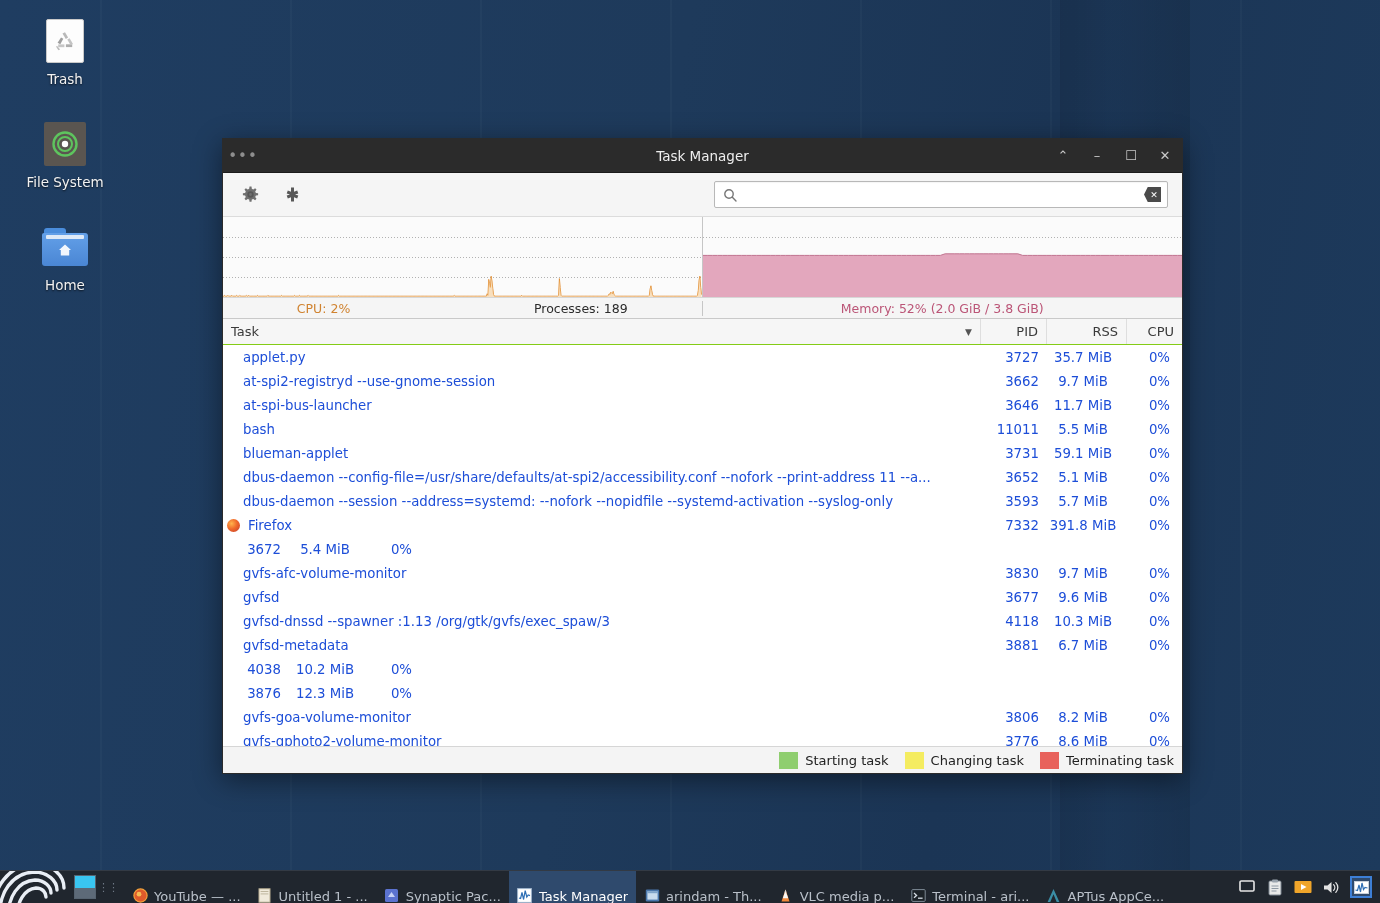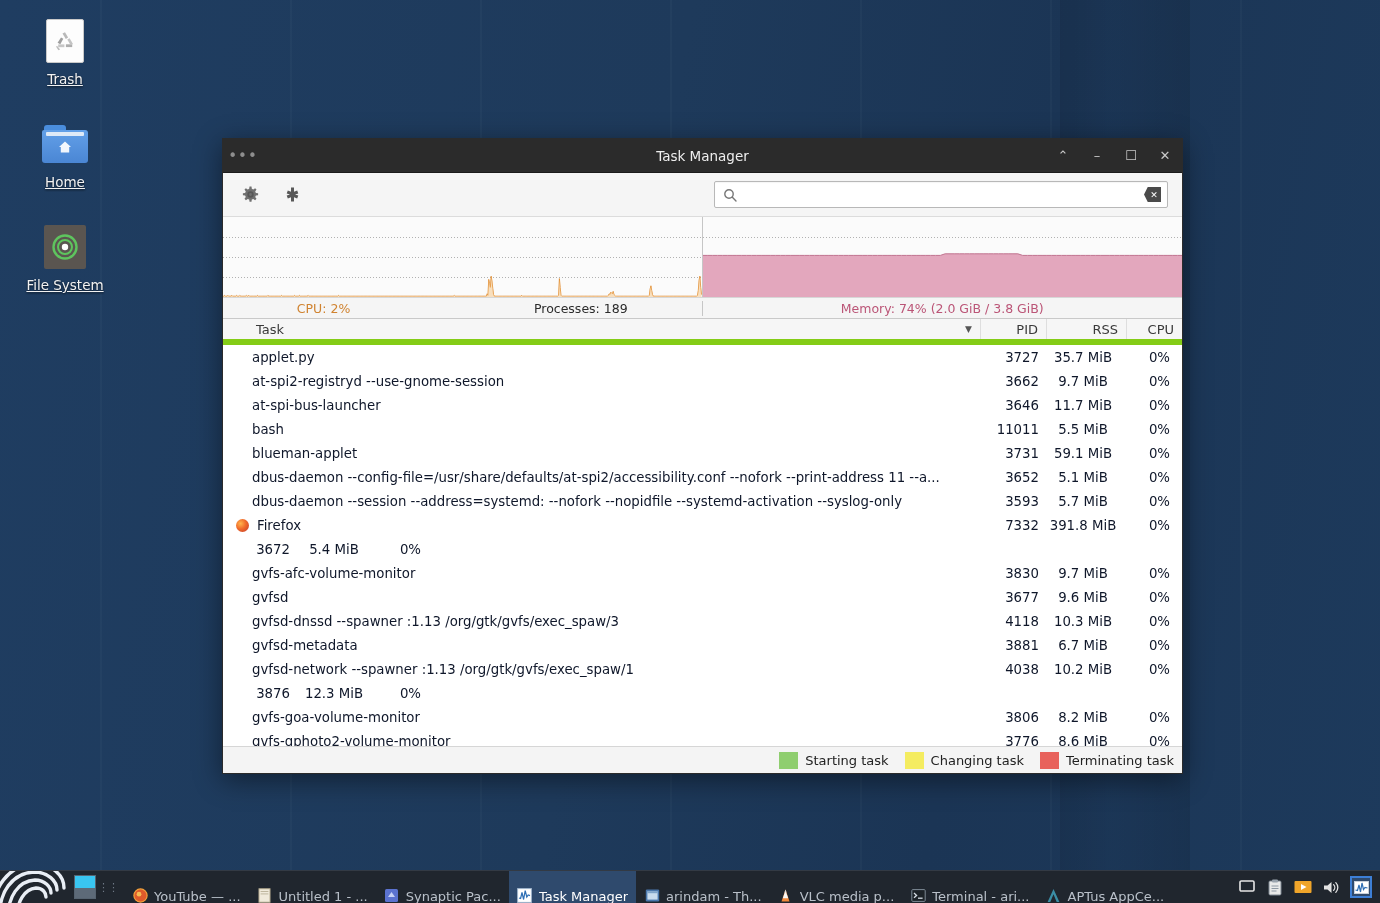--- a/index.html
+++ b/index.html
@@ -34,21 +34,20 @@
   .desk-icon { width: 118px; text-align: center; cursor: default; padding: 4px 0; }
   .desk-icon .glyph {
     width: 46px; height: 46px; margin: 0 auto 8px;
     display: flex; align-items: center; justify-content: center;
     border-radius: 3px;
   }
   .desk-icon .lbl {
     color: #f2f2f2; font-size: 13.5px; line-height: 15px;
     text-shadow: 0 1px 2px rgba(0,0,0,.75);
     font-family: "DejaVu Sans", sans-serif;
-    text-decoration: underline;
   }
 
   .trash-can {
     width: 38px; height: 44px; background: #fdfdfd;
     border: 1px solid #c9c9c9; border-radius: 2px;
     display: flex; align-items: center; justify-content: center;
   }
   .fs-icon {
     width: 42px; height: 44px; background: #5a5550; border-radius: 2px;
     display:flex; align-items:center; justify-content:center;
@@ -149,38 +148,38 @@
   }
   .st-half { flex: 1 1 50%; display: flex; align-items: center; justify-content: center; gap: 0; position:relative;}
   .st-half.left { border-right: 1px solid #c6c6c6; justify-content: space-around; gap: 36px; }
   .st-cpu { color: #d08330; }
   .st-proc { color: #2b2b2b; }
   .st-mem { color: #bb5577; }
 
   
   .tbl-head {
     display: flex; height: 26px; background: #f6f6f6; align-items: stretch;
-    border-bottom: 6px solid #84cc16; font-size: 13px; color: #3a3a3a; flex:none;padding-left:25px;
+    border-bottom: 1px solid #84cc16; font-size: 13px; color: #3a3a3a; flex:none;
   }
   .th {
     display: flex; align-items: center; padding: 0 8px; position: relative;
     border-right: 1px solid #dedede; cursor: default;
   }
   .th:last-child { border-right: 0; }
   .th.task { flex: 1 1 auto; justify-content: space-between; }
   .th.pid  { width: 66px; justify-content: flex-end; }
   .th.rss  { width: 80px; justify-content: flex-end; }
   .th.cpu  { width: 55px; justify-content: flex-end; }
   .sort-caret { font-size: 9px; color: #555; }
 
   .rows {
     flex: 1 1 auto; overflow: hidden; background: #ffffff; position: relative;
   }
   .row {
-    display: flex; height: 24px; align-items: center; font-size: 13.3px; color: #0f172a; padding-left: 9px;
+    display: flex; height: 24px; align-items: center; font-size: 13.3px; color: #1d4ed8;
   }
   .c-task {
     flex: 1 1 auto; padding-left: 20px; white-space: nowrap; overflow: hidden;
     text-overflow: ellipsis; display: flex; align-items: center; gap: 5px;
   }
   .c-task .ffico {
     width: 13px; height: 13px; border-radius: 50%;
     background: radial-gradient(circle at 35% 35%, #ffb44d 0%, #f06a2a 45%, #c0392b 100%);
     flex: none; margin-left: -16px; margin-right: 3px;
   }
@@ -245,44 +244,44 @@
           <path d="M16.6 9.2 L20 14.9 L17.6 16.2 L14.3 10.6 Z" fill="#c4c4c4"></path>
           <path d="M4.2 16.9 L7.1 20.6 L5.4 21.3 L3 17.6 Z" fill="#bdbdbd"></path>
         </svg>
       </div>
     </div>
     <div class="lbl">Trash</div>
   </div>
 
   <div class="desk-icon">
     <div class="glyph">
-      <div class="home-folder">
-        <div class="tab"></div>
-        <div class="body">
-          <svg width="16" height="16" viewBox="0 0 16 16" aria-hidden="true">
-            <path d="M8 2.6 L14 8 L12.2 8 L12.2 13.4 L3.8 13.4 L3.8 8 L2 8 Z" fill="#ffffff" opacity=".92"></path>
-          </svg>
-        </div>
-        <div class="strip"></div>
-      </div>
-    </div>
-    <div class="lbl">Home</div>
-  </div>
-
-  <div class="desk-icon">
-    <div class="glyph">
       <div class="fs-icon">
         <svg width="30" height="30" viewBox="0 0 30 30" aria-hidden="true">
           <circle cx="15" cy="15" r="11.5" fill="none" stroke="#5ec45e" stroke-width="2.4"></circle>
           <circle cx="15" cy="15" r="7" fill="none" stroke="#5ec45e" stroke-width="2"></circle>
           <circle cx="15" cy="15" r="3.2" fill="#ffffff"></circle>
         </svg>
       </div>
     </div>
     <div class="lbl">File System</div>
+  </div>
+
+  <div class="desk-icon">
+    <div class="glyph">
+      <div class="home-folder">
+        <div class="tab"></div>
+        <div class="body">
+          <svg width="16" height="16" viewBox="0 0 16 16" aria-hidden="true">
+            <path d="M8 2.6 L14 8 L12.2 8 L12.2 13.4 L3.8 13.4 L3.8 8 L2 8 Z" fill="#ffffff" opacity=".92"></path>
+          </svg>
+        </div>
+        <div class="strip"></div>
+      </div>
+    </div>
+    <div class="lbl">Home</div>
   </div>
 </div>
 
 <div id="taskman">
 
   <div class="titlebar">
     <div class="tb-menu">•••</div>
     <div class="tb-title">Task Manager</div>
     <div class="tb-buttons">
       <div class="tb-btn">⌃</div>
@@ -340,21 +339,21 @@
       </svg>
     </div>
   </div>
 
   <div class="statusrow">
     <div class="st-half left">
       <span class="st-cpu">CPU: 2%</span>
       <span class="st-proc">Processes: 189</span>
     </div>
     <div class="st-half">
-      <span class="st-mem">Memory: 74% (2.0 GiB / 3.8 GiB)</span>
+      <span class="st-mem">Memory: 52% (2.0 GiB / 3.8 GiB)</span>
     </div>
   </div>
 
   <div class="tbl-head">
     <div class="th task">
       <span>Task</span>
       <span class="sort-caret">▼</span>
     </div>
     <div class="th pid">
       <span>PID</span>
@@ -464,23 +463,20 @@
       </div>
       <div class="row">
         <div class="c-task">
           <span>gvfsd-metadata</span>
         </div>
         <div class="c-pid">3881</div>
         <div class="c-rss">6.7 MiB</div>
         <div class="c-cpu">0%</div>
       </div>
       <div class="row">
-        <div class="c-task">
-          <span>gvfsd-network --spawner :1.13 /org/gtk/gvfs/exec_spaw/1</span>
-        </div>
         <div class="c-pid">4038</div>
         <div class="c-rss">10.2 MiB</div>
         <div class="c-cpu">0%</div>
       </div>
       <div class="row">
         <div class="c-pid">3876</div>
         <div class="c-rss">12.3 MiB</div>
         <div class="c-cpu">0%</div>
       </div>
       <div class="row">

